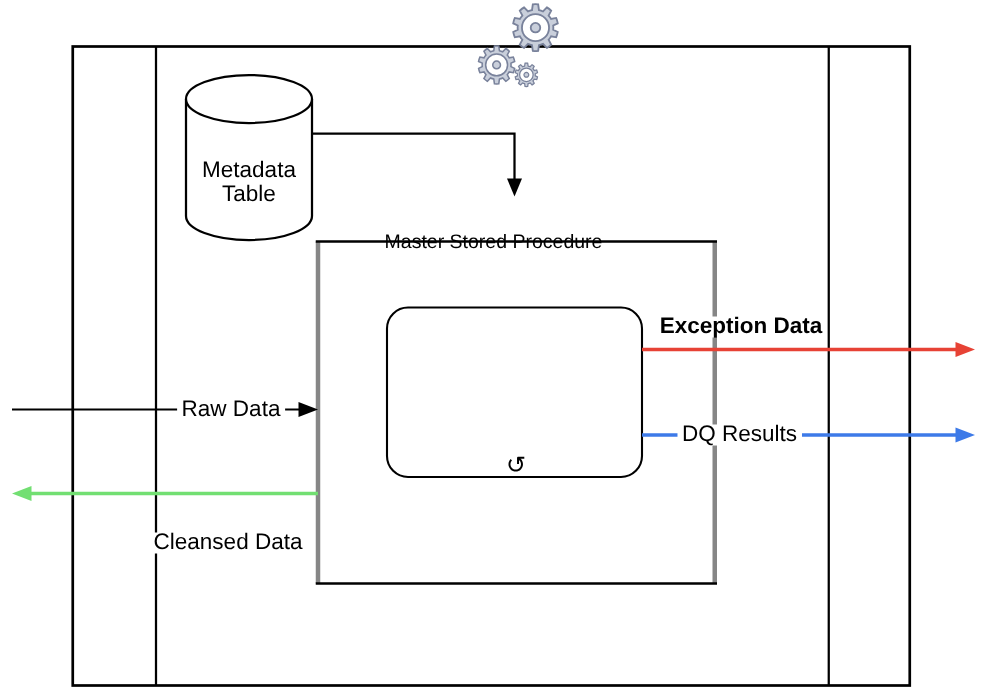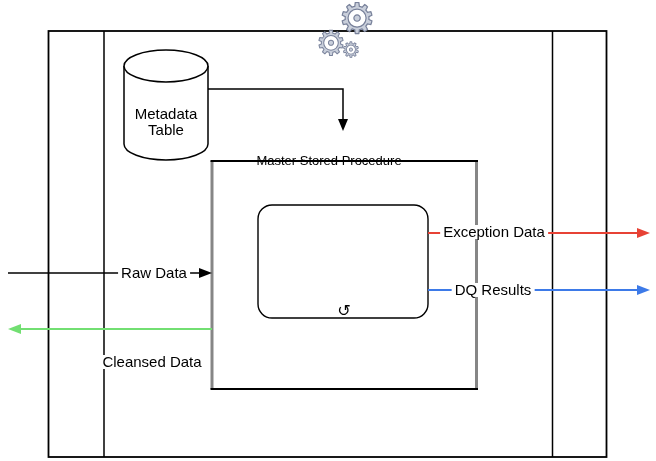--- a/index.html
+++ b/index.html
@@ -20,21 +20,21 @@
     line-height:14px;
   }
   .lbl.bg{background:#ffffff;padding:0 3px;}
   .lbl.block{white-space:normal;text-align:center;}
   #metadata-label{left:166px;top:122px;width:80px;line-height:16px;}
   #master-label{left:329px;top:161px;width:150px;font-size:13px;line-height:16px;}
   #worker-label{left:343px;top:261px;width:200px;}
   #loop-glyph{left:344px;top:311px;font-size:16px;line-height:16px;}
   #raw-label{left:154px;top:273px;}
   #cleansed-label{left:152px;top:329px;margin-top:33px;}
-  #exception-label{left:494px;top:232px;}
+  #exception-label{left:494px;top:218px;font-weight:bold;}
   #dq-label{left:493px;top:290px;}
 </style>
 </head>
 <body>
 
 <div id="canvas">
 
   <svg id="wires" width="656" height="461" viewBox="0 0 656 461">
 
     <g>

